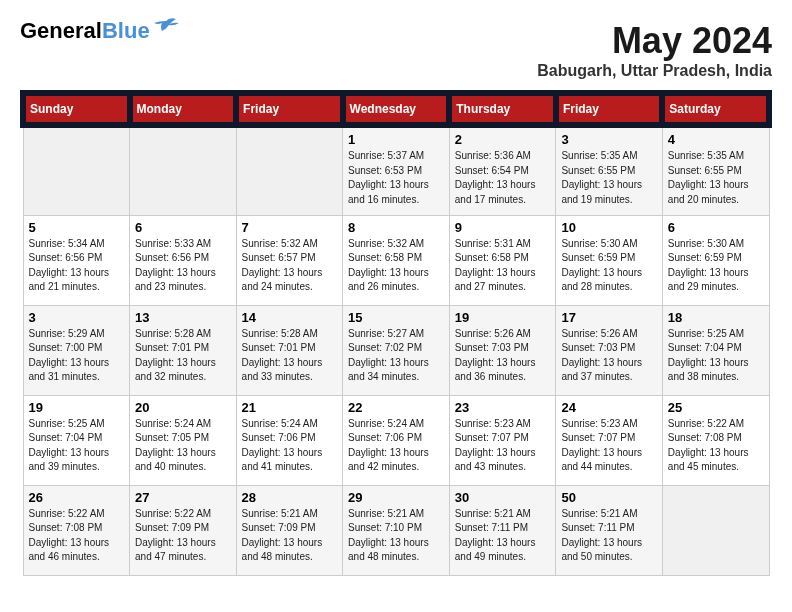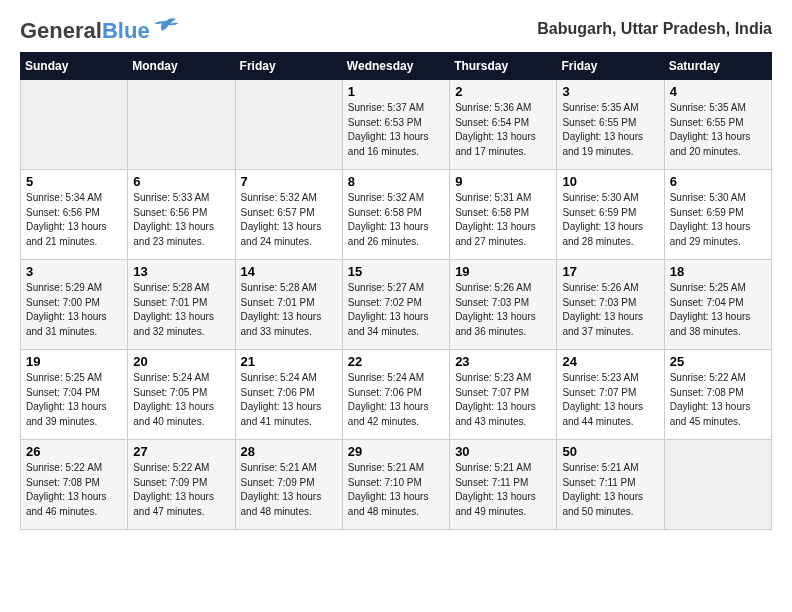--- a/index.html
+++ b/index.html
@@ -21,48 +21,48 @@
       flex-direction: column;
       align-items: flex-start;
     }
     .logo-text {
       font-size: 22px;
       font-weight: bold;
       color: #1a3a5c;
       line-height: 1;
     }
     .logo-text span {
-      color: #404040;
+      color: #000000;
     }
     .title-block {
       text-align: right;
     }
     .month-year {
       font-size: 36px;
       font-weight: bold;
       color: #1a1a1a;
     }
     .location {
       font-size: 16px;
       color: #333;
       font-weight: bold;
     }
     table {
       width: 100%;
       border-collapse: collapse;
       font-size: 11px;
     }
     thead tr th {
-      background-color: #0f172a;
+      background-color: #b91c1c;
       color: #fff;
       padding: 6px 4px;
       text-align: left;
       font-size: 12px;
       font-weight: bold;
-      border: 1px solid #0f172a;
+      border: 6px solid #0f172a;
     }
     tbody tr td {
       border: 1px solid #ccc;
       vertical-align: top;
       padding: 4px 5px;
       width: 107px;
       min-height: 80px;
       height: 90px;
     }
     tbody tr:nth-child(odd) td {
@@ -93,20 +93,21 @@
     <div style="display:flex;align-items:center;">
       <span class="logo-text">
         <span>General</span><span style="color:#4a90d9;">Blue</span>
       </span>
       <svg width="28" height="18" viewBox="0 0 28 18" style="margin-left:2px;margin-top:-10px;">
         <path d="M14 4 Q18 0 24 2 Q20 4 18 7 Q22 5 27 6 Q22 9 17 8 Q14 12 10 14 Q8 10 10 6 Q6 8 2 6 Q7 4 14 4Z" fill="#4a90d9"></path>
       </svg>
     </div>
   </div>
   <div class="title-block">
+    <div class="month-year">May 2024</div>
     <div class="location">Babugarh, Uttar Pradesh, India</div>
   </div>
 </div>
 
 <table>
   <thead>
     <tr>
     <th>Sunday</th>
         <th>Monday</th>
         <th>Friday</th>

